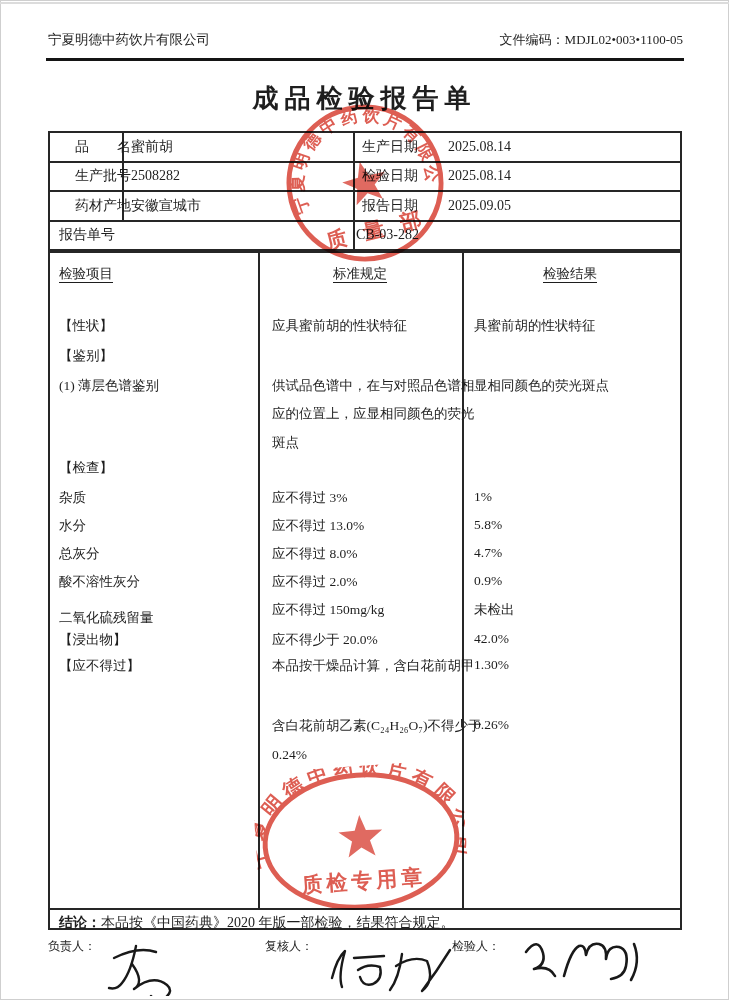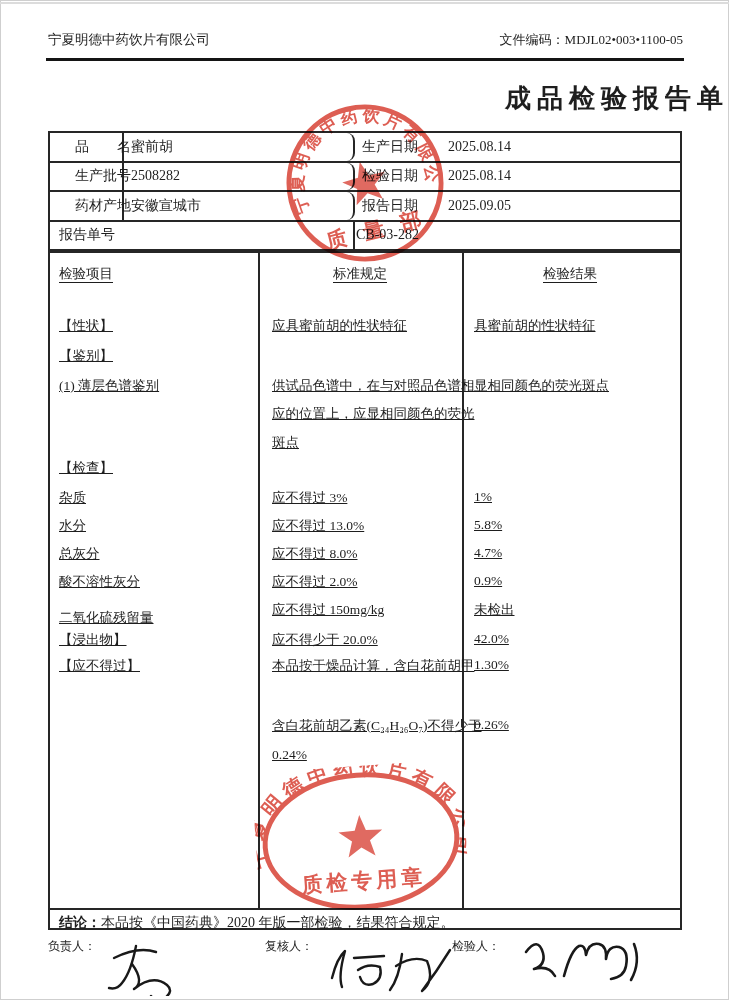--- a/index.html
+++ b/index.html
@@ -9,47 +9,47 @@
     background:#ffffff;
     font-family:"Liberation Serif","DejaVu Serif",serif;
     color:#1e1e1e;
     overflow:hidden;
     box-shadow:inset 0 0 0 1px #cfcfcf;
   }
   .edge-top{position:absolute;left:0;top:2px;width:729px;height:2px;background:#dcdcdc;}
   .hdr-left{position:absolute;left:48px;top:31px;font-size:13.5px;white-space:nowrap;}
   .hdr-right{position:absolute;right:46px;top:31px;font-size:13px;white-space:nowrap;}
   .hdr-rule{position:absolute;left:46px;top:58px;width:638px;height:3px;background:#141414;}
-  .doc-title{position:absolute;left:0;top:81px;width:729px;text-align:right;
+  .doc-title{position:absolute;left:0;top:81px;width:729px;text-align:center;
     font-size:26px;font-weight:bold;letter-spacing:6px;}
 
   
   .info-table{position:absolute;left:48px;top:131px;width:634px;height:120px;
     border:2px solid #262626;box-sizing:border-box;display:flex;flex-direction:column;}
   .info-row{flex:1;display:flex;box-sizing:border-box;}
   .info-row + .info-row{border-top:2px solid #262626;}
   .ic{box-sizing:border-box;font-size:14px;display:flex;align-items:center;white-space:nowrap;overflow:visible;}
   .ic-label{width:74px;border-right:2px solid #262626;padding-left:25px;}
-  .ic-value{width:231px;border-right:2px solid #262626;padding-left:7px;border-radius:8px;}
+  .ic-value{width:231px;border-right:2px solid #262626;padding-left:7px;}
   .ic-right{flex:1;padding-left:7px;}
   .ic-label2{display:inline-block;width:86px;}
   .ic-label-wide{width:305px;border-right:2px solid #262626;padding-left:9px;}
   .ic-value-wide{flex:1;padding-left:1px;}
 
   
   .main-table{position:absolute;left:48px;top:251px;width:634px;height:679px;
     border:2px solid #262626;box-sizing:border-box;}
   .vline1{position:absolute;left:208px;top:0;width:2px;height:655px;background:#262626;}
   .vline2{position:absolute;left:412px;top:0;width:2px;height:655px;background:#262626;}
   .hline-conc{position:absolute;left:0;top:655px;width:630px;height:2px;background:#262626;}
   .col-head{position:absolute;top:12px;font-size:13.5px;text-decoration:underline;text-underline-offset:4px;white-space:nowrap;}
   .ch1{left:9px;}
   .ch2{left:208px;width:204px;text-align:center;}
   .ch3{left:412px;width:216px;text-align:center;}
-  .ln{position:absolute;font-size:13.5px;white-space:nowrap;text-decoration:underline;}
+  .ln{position:absolute;font-size:13.5px;white-space:nowrap;}
   .c1{left:9px;}
   .c2{left:222px;}
   .c3{left:424px;}
   .conc-line{position:absolute;left:9px;top:661px;font-size:14px;white-space:nowrap;}
   .conc-label{font-weight:bold;}
 
   
   .sign-row{position:absolute;left:0;top:934px;width:729px;height:62px;font-size:12px;}
   .sign-label{position:absolute;top:4px;white-space:nowrap;}
   .sl1{left:48px;} .sl2{left:265px;} .sl3{left:452px;}

